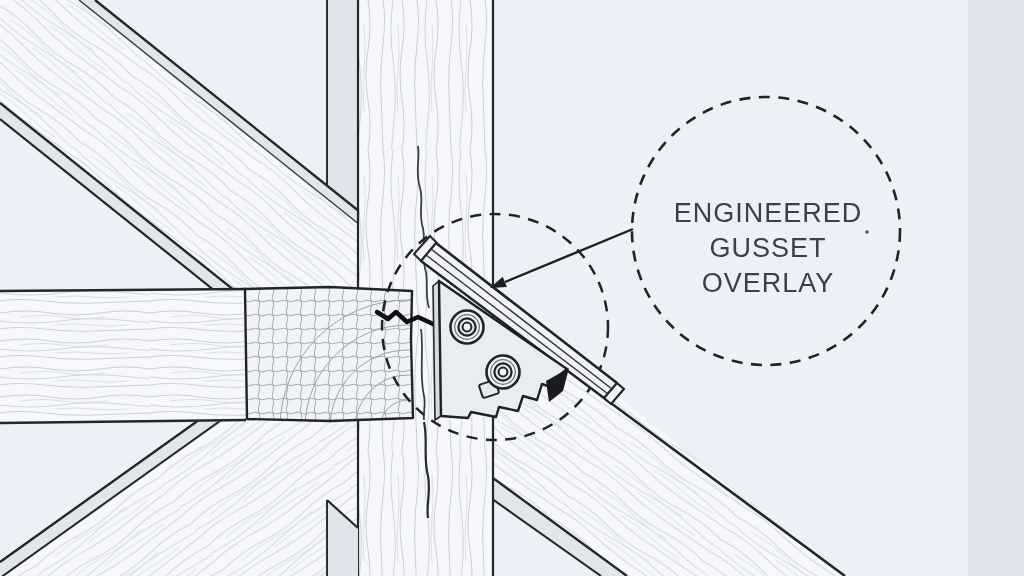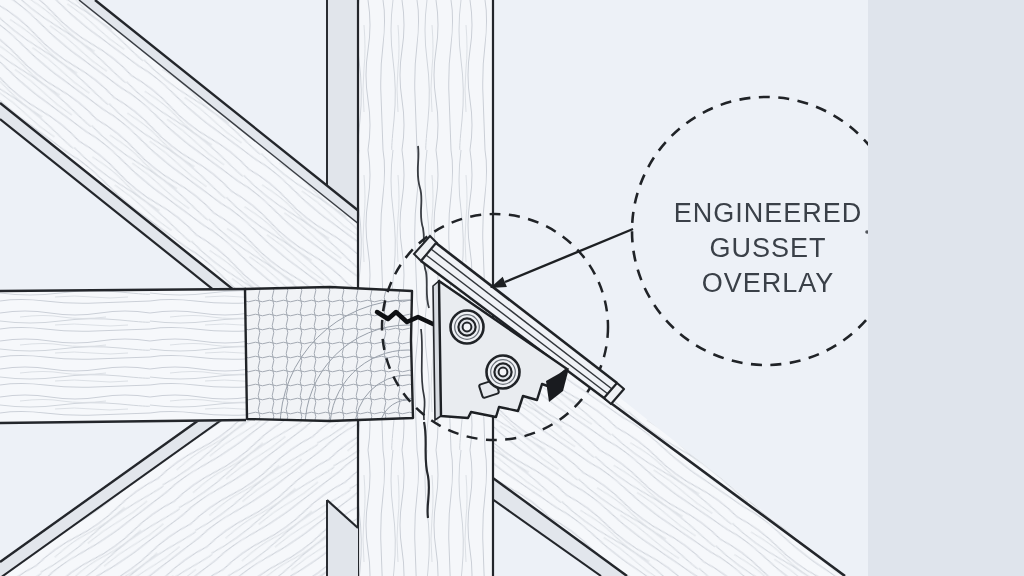--- a/index.html
+++ b/index.html
@@ -1,17 +1,17 @@
 <!DOCTYPE html>
 <html><head>
 <meta charset="utf-8">
 <style>
   html,body{margin:0;padding:0;background:#dfe4ec;}
   .stage{
-    position:relative;width:868px;height:576px;overflow:hidden;
+    position:relative;width:968px;height:576px;overflow:hidden;
     background:#edf1f7;font-family:"Liberation Sans",sans-serif;
   }
   svg{display:block;}
   text.callout{
     font-family:"Liberation Sans",sans-serif;
     font-size:27px;font-weight:400;letter-spacing:1px;
   }
 </style>
 </head>
 <body>

